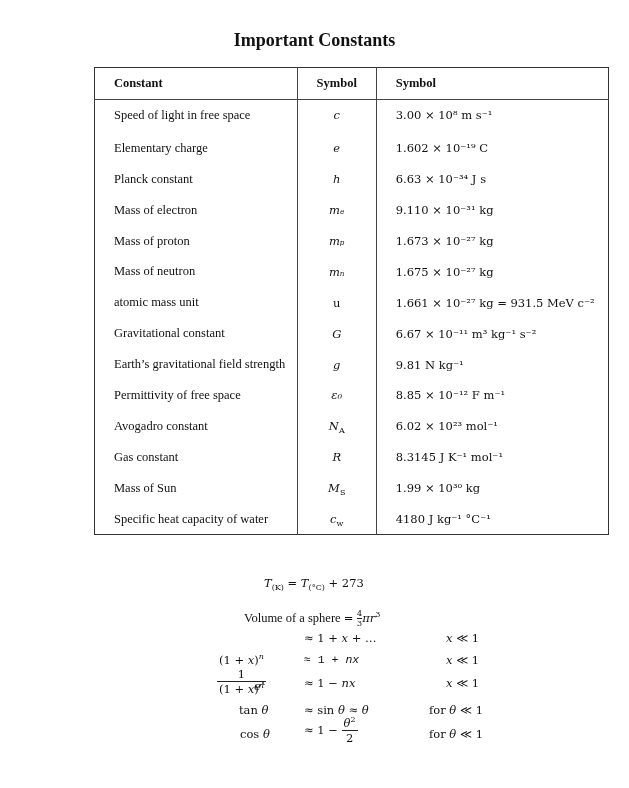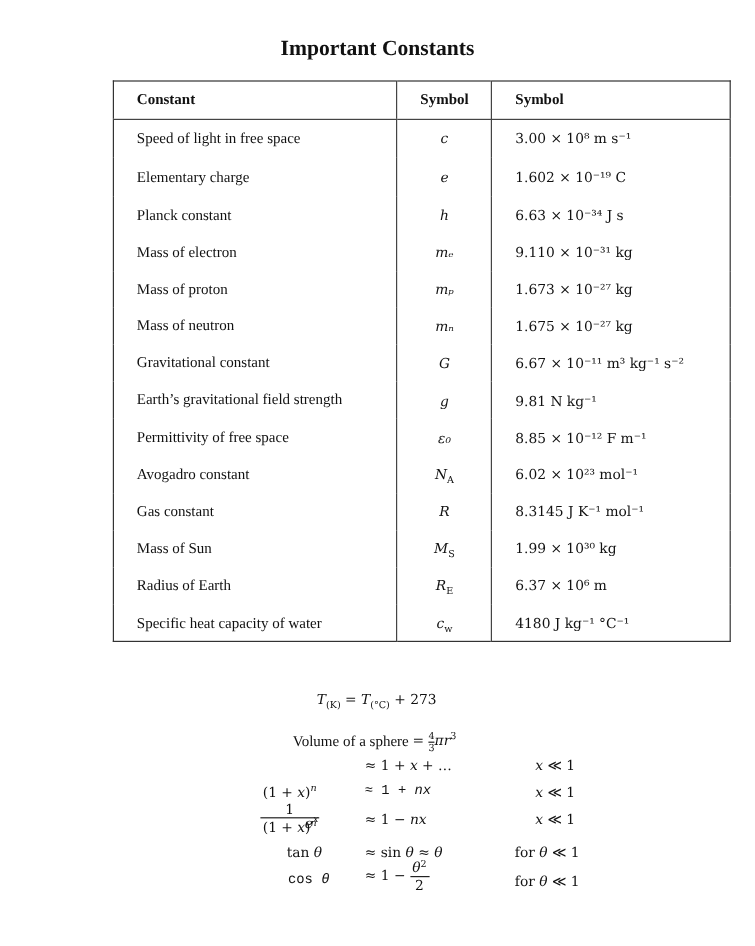--- a/index.html
+++ b/index.html
@@ -63,20 +63,25 @@
         <td>Mass of proton</td>
         <td class="sym math"><span class="it">mₚ</span></td>
         <td class="math">1.673 × 10⁻²⁷ kg</td>
       </tr>
       <tr>
         <td>Mass of neutron</td>
         <td class="sym math"><span class="it">mₙ</span></td>
         <td class="math">1.675 × 10⁻²⁷ kg</td>
       </tr>
       <tr>
+        <td>atomic mass unit</td>
+        <td class="sym math">u</td>
+        <td class="math">1.661 × 10⁻²⁷ kg = 931.5 MeV c⁻²</td>
+      </tr>
+      <tr>
         <td>Gravitational constant</td>
         <td class="sym math"><span class="it">G</span></td>
         <td class="math">6.67 × 10⁻¹¹ m³ kg⁻¹ s⁻²</td>
       </tr>
       <tr>
         <td>Earth’s gravitational field strength</td>
         <td class="sym math"><span class="it">g</span></td>
         <td class="math">9.81 N kg⁻¹</td>
       </tr>
       <tr>
@@ -91,25 +96,20 @@
       </tr>
       <tr>
         <td>Gas constant</td>
         <td class="sym math"><span class="it">R</span></td>
         <td class="math">8.3145 J K⁻¹ mol⁻¹</td>
       </tr>
       <tr>
         <td>Mass of Sun</td>
         <td class="sym math"><span class="it">M</span><sub>S</sub></td>
         <td class="math">1.99 × 10³⁰ kg</td>
-      </tr>
-      <tr>
-        <td>Radius of Earth</td>
-        <td class="sym math"><span class="it">R</span><sub>E</sub></td>
-        <td class="math">6.37 × 10⁶ m</td>
       </tr>
       <tr>
         <td>Specific heat capacity of water</td>
         <td class="sym math"><span class="it">c</span><sub>w</sub></td>
         <td class="math">4180 J kg⁻¹ °C⁻¹</td>
       </tr>
     </tbody>
 </table>
 
 <div class="formulas">
@@ -132,16 +132,16 @@
   <div class="f math" style="left:217px; top:667px;">
     <span class="frac"><span class="num">1</span><span class="den">(1 + <span class="it">x</span>)<sup class="it">n</sup></span></span>
   </div>
   <div class="f math" style="left:304px; top:676px;text-align:center;">≈ 1 − <span class="it">nx</span></div>
   <div class="f math" style="left:446px; top:676px;"><span class="it">x</span> ≪ 1</div>
 
   <div class="f math" style="left:239px; top:703px;">tan <span class="it">θ</span></div>
   <div class="f math" style="left:304px; top:703px;">≈ sin <span class="it">θ</span> ≈ <span class="it">θ</span></div>
   <div class="f math" style="left:429px; top:703px;">for <span class="it">θ</span> ≪ 1</div>
 
-  <div class="f math" style="left:240px; top:727px;font-family:Liberation Mono, monospace;">cos <span class="it">θ</span></div>
+  <div class="f math" style="left:240px; top:727px;">cos <span class="it">θ</span></div>
   <div class="f math" style="left:304px; top:716px;">≈ 1 − <span class="frac"><span class="num"><span class="it">θ</span><sup>2</sup></span><span class="den">2</span></span></div>
   <div class="f math" style="left:429px; top:727px;">for <span class="it">θ</span> ≪ 1</div>
 </div>
 
 </body></html>

